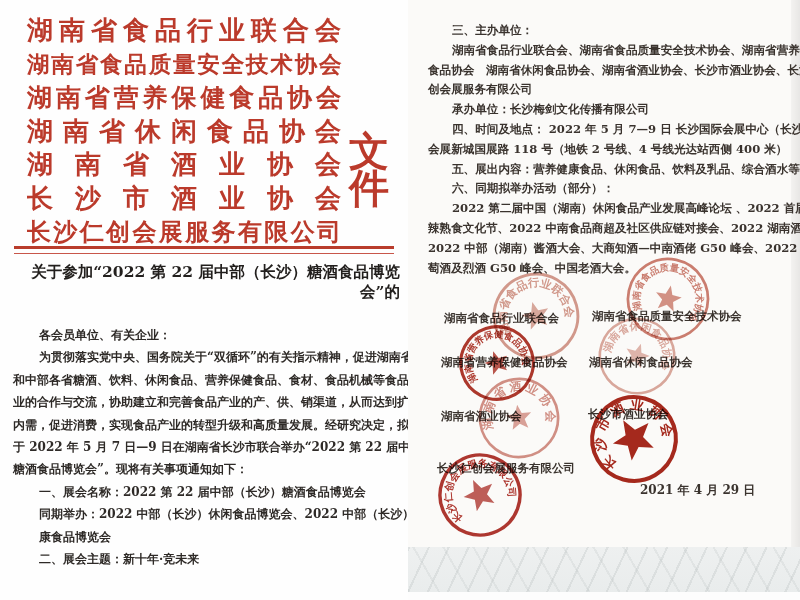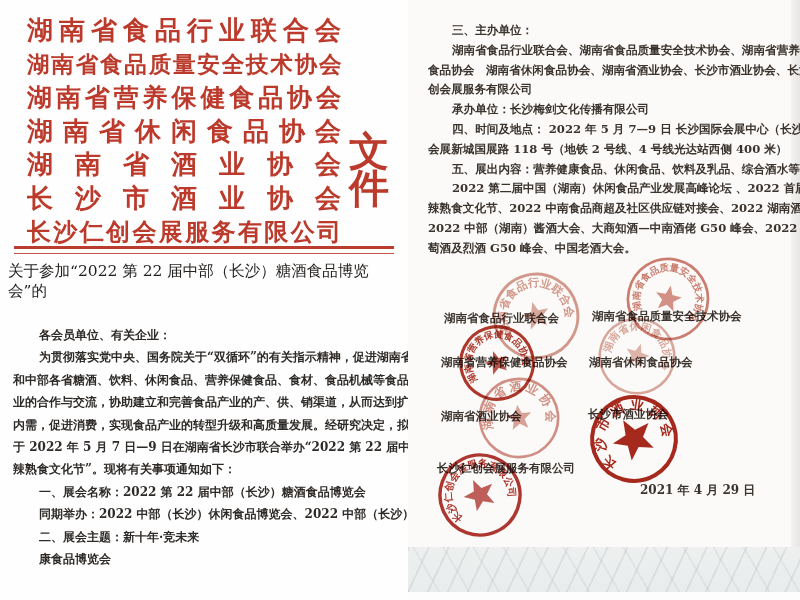--- a/index.html
+++ b/index.html
@@ -20,22 +20,22 @@
   .fs-d { font-size:24px; }
 
   .doc-type { position:absolute; left:349px; top:104px; width:38px; color:#bb3a2b;
               font-size:40px; font-weight:bold; line-height:37px; text-align:center;margin-top:28px; }
 
   .red-rule  { position:absolute; left:14px; top:246px; width:380px; height:0;
                border-top:3.5px solid #b93c2c; }
   .red-rule2 { position:absolute; left:14px; top:252.5px; width:380px; height:0;
                border-top:1.5px solid #c8564a; }
 
-  .doc-title { position:absolute; left:8px; top:262px; width:392px; text-align:left;
-               color:#221f1d; font-weight:normal; font-size:15.5px; line-height:19.5px; }
+  .doc-title { position:absolute; left:8px; top:262px; width:392px; text-align:right;
+               color:#221f1d; font-weight:bold; font-size:15.5px; line-height:19.5px; }
 
   .left-body { position:absolute; left:13px; top:324px; width:383px; color:#2e2a27;
                font-size:12px; font-weight:600; line-height:22.4px; white-space:nowrap; }
   .indent { padding-left:26px; }
   .bold-line { font-weight:800; }
 
   
   .page-right { position:absolute; left:408px; top:0; width:392px; height:552px; background:#fbfaf8; }
   .right-edge { position:absolute; left:791px; top:0; width:9px; height:552px;
                 background:linear-gradient(90deg, rgba(0,0,0,0.03), rgba(0,0,0,0.08)); }
@@ -100,40 +100,41 @@
       <div>关于参加“2022 第 22 届中部（长沙）糖酒食品博览会”的</div>
     </div>
 
     <div class="left-body">
       <div class="indent">各会员单位、有关企业：</div>
       <div class="indent">为贯彻落实党中央、国务院关于“双循环”的有关指示精神，促进湖南省</div>
       <div>和中部各省糖酒、饮料、休闲食品、营养保健食品、食材、食品机械等食品行</div>
       <div>业的合作与交流，协助建立和完善食品产业的产、供、销渠道，从而达到扩大</div>
       <div>内需，促进消费，实现食品产业的转型升级和高质量发展。经研究决定，拟定</div>
       <div>于 2022 年 5 月 7 日—9 日在湖南省长沙市联合举办“2022 第 22 届中部（长沙）</div>
-      <div>辣熟食文化节”。现将有关事项通知如下：</div>
+      <div>糖酒食品博览会”。现将有关事项通知如下：</div>
       <div class="indent bold-line">一、展会名称：2022 第 22 届中部（长沙）糖酒食品博览会</div>
       <div class="indent">同期举办：2022 中部（长沙）休闲食品博览会、2022 中部（长沙）营养健</div>
+      <div class="indent">康食品博览会</div>
       <div class="indent bold-line">二、展会主题：新十年·竞未来</div>
-      <div class="indent">康食品博览会</div>
     </div>
   </div>
 
   <div class="page-right"></div>
   <div class="right-edge"></div>
 
   <div class="right-text">
     <div class="r-indent bold-line">三、主办单位：</div>
     <div class="r-indent">湖南省食品行业联合会、湖南省食品质量安全技术协会、湖南省营养保健</div>
     <div>食品协会　湖南省休闲食品协会、湖南省酒业协会、长沙市酒业协会、长沙仁</div>
     <div>创会展服务有限公司</div>
     <div class="r-indent">承办单位：长沙梅剑文化传播有限公司</div>
     <div class="r-indent bold-line">四、时间及地点： 2022 年 5 月 7—9 日 长沙国际会展中心（长沙市高铁</div>
     <div>会展新城国展路 118 号（地铁 2 号线、4 号线光达站西侧 400 米）</div>
     <div class="r-indent bold-line">五、展出内容：营养健康食品、休闲食品、饮料及乳品、综合酒水等。</div>
+    <div class="r-indent bold-line">六、同期拟举办活动（部分）：</div>
     <div class="r-indent">2022 第二届中国（湖南）休闲食品产业发展高峰论坛 、2022 首届湖南麻</div>
     <div>辣熟食文化节、2022 中南食品商超及社区供应链对接会、2022 湖南酒业大会、</div>
     <div>2022 中部（湖南）酱酒大会、大商知酒—中南酒佬 G50 峰会、2022 年中部葡</div>
     <div>萄酒及烈酒 G50 峰会、中国老酒大会。</div>
   </div>
 
   <div class="stamp-label lbl-r1l">湖南省食品行业联合会</div>
   <div class="stamp-label lbl-r1r">湖南省食品质量安全技术协会</div>
   <div class="stamp-label lbl-r2l">湖南省营养保健食品协会</div>
   <div class="stamp-label lbl-r2r">湖南省休闲食品协会</div>

